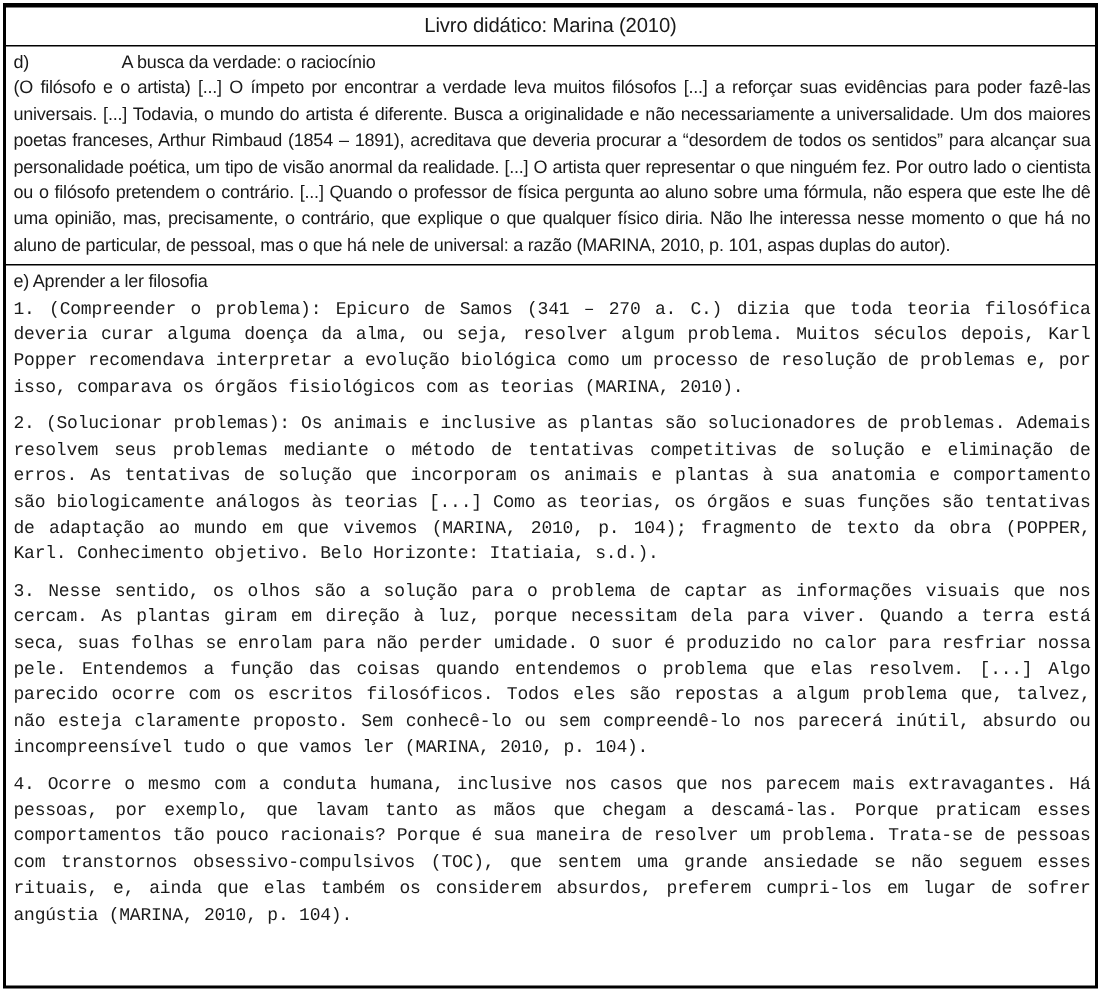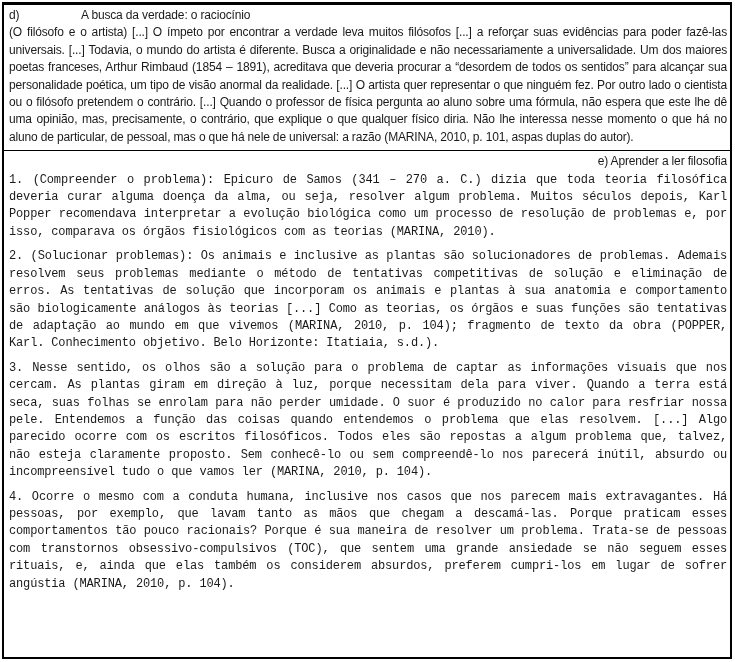--- a/index.html
+++ b/index.html
@@ -34,28 +34,29 @@
     font-size: 12px;
     line-height: 17.4px;
     letter-spacing: -0.15px;
     text-align: justify;
   }
   .cell.bordered { border-bottom: 1px solid #000; }
   .d-heading { text-align: left; }
   .d-label { display: inline-block; min-width: 72px; }
   .para { margin: 0 0 7px 0; font-family: Liberation Mono, monospace; }
   .para:last-child { margin-bottom: 4px; }
-  .e-heading { margin: 0 0 1px 0; text-align: right; }
+  .e-heading { margin: 0 0 1px 0; text-align: left; }
 </style>
 </head>
 <body>
 
 <div class="doc">
 
 
+  <div class="row-center">Livro didático: Marina (2010)</div>
 
   <div class="cell bordered">
     <div class="d-heading">
       <span class="d-label">d)</span><span>A busca da verdade: o raciocínio</span>
     </div>
     <div>(O filósofo e o artista) [...] O ímpeto por encontrar a verdade leva muitos filósofos [...] a reforçar suas evidências para poder fazê-las universais. [...] Todavia, o mundo do artista é diferente. Busca a originalidade e não necessariamente a universalidade. Um dos maiores poetas franceses, Arthur Rimbaud (1854 – 1891), acreditava que deveria procurar a “desordem de todos os sentidos” para alcançar sua personalidade poética, um tipo de visão anormal da realidade. [...] O artista quer representar o que ninguém fez. Por outro lado o cientista ou o filósofo pretendem o contrário. [...] Quando o professor de física pergunta ao aluno sobre uma fórmula, não espera que este lhe dê uma opinião, mas, precisamente, o contrário, que explique o que qualquer físico diria. Não lhe interessa nesse momento o que há no aluno de particular, de pessoal, mas o que há nele de universal: a razão (MARINA, 2010, p. 101, aspas duplas do autor).</div>
   </div>
 
   <div class="cell">
     <div class="e-heading">e) Aprender a ler filosofia</div>

